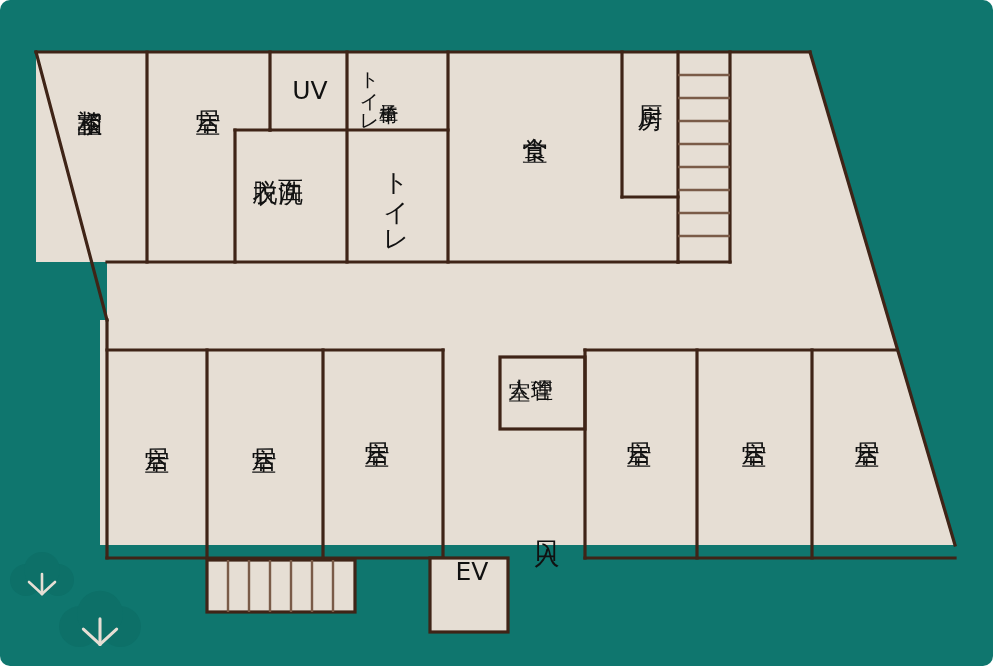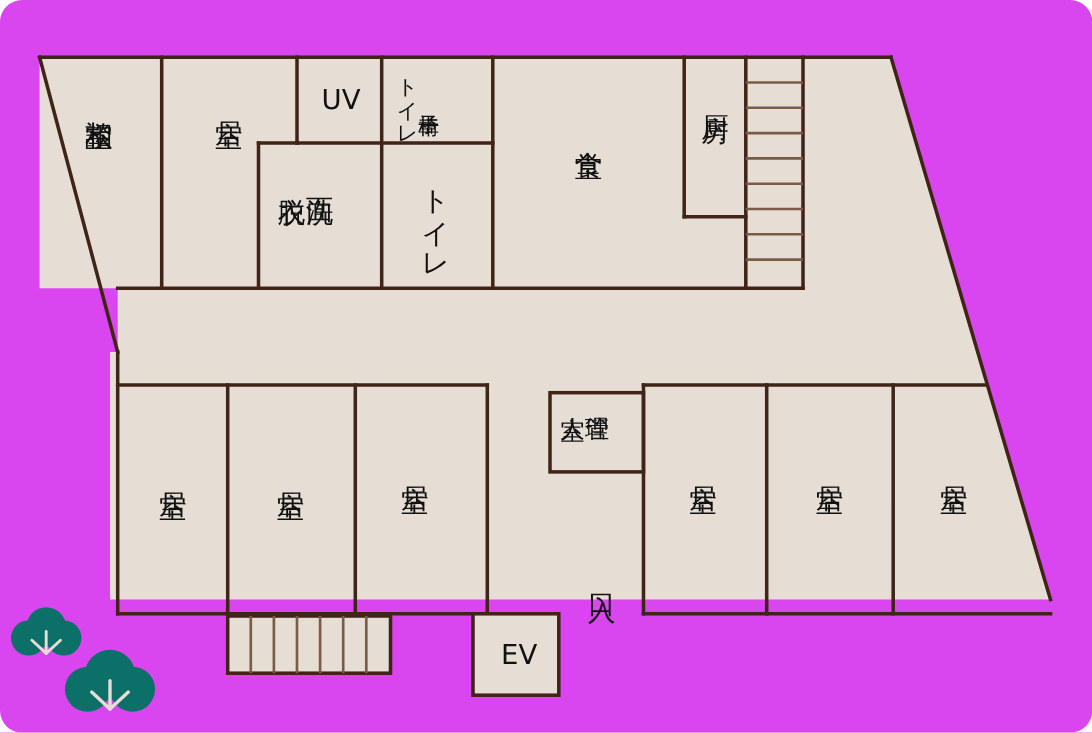--- a/index.html
+++ b/index.html
@@ -5,22 +5,22 @@
   html,body{margin:0;padding:0;}
   body{
     width:993px;height:666px;
     background:#ffffff;
     font-family:"Liberation Sans","DejaVu Sans",sans-serif;
     overflow:hidden;
   }
   #stage{
     position:relative;
     width:993px;height:666px;
-    background:#d946ef;
-    border-radius:20px;
+    background:#0f766e;
+    border-radius:10px;
     overflow:hidden;
   }
   #plan{position:absolute;left:0;top:0;width:993px;height:666px;}
   .lbl{
     position:absolute;
     color:#111111;
     font-size:25px;
     line-height:1.02;
     letter-spacing:0px;
     white-space:pre;
@@ -185,17 +185,17 @@
   <div class="lbl v" style="left:251px;top:428px;">居室</div>
 
   <div class="lbl v" style="left:364px;top:422px;">居室</div>
 
   <div class="lbl v" style="left:626px;top:422px;">居室</div>
 
   <div class="lbl v" style="left:741px;top:422px;">居室</div>
 
   <div class="lbl v" style="left:854px;top:422px;">居室</div>
 
-  <div class="lbl lat" style="left:452px;top:583px;width:40px;">EV</div>
+  <div class="lbl lat" style="left:452px;top:559px;width:40px;">EV</div>
 
   <div class="lbl v" style="left:534px;top:522px;">入口</div>
 
 </div>
 
 </body></html>

